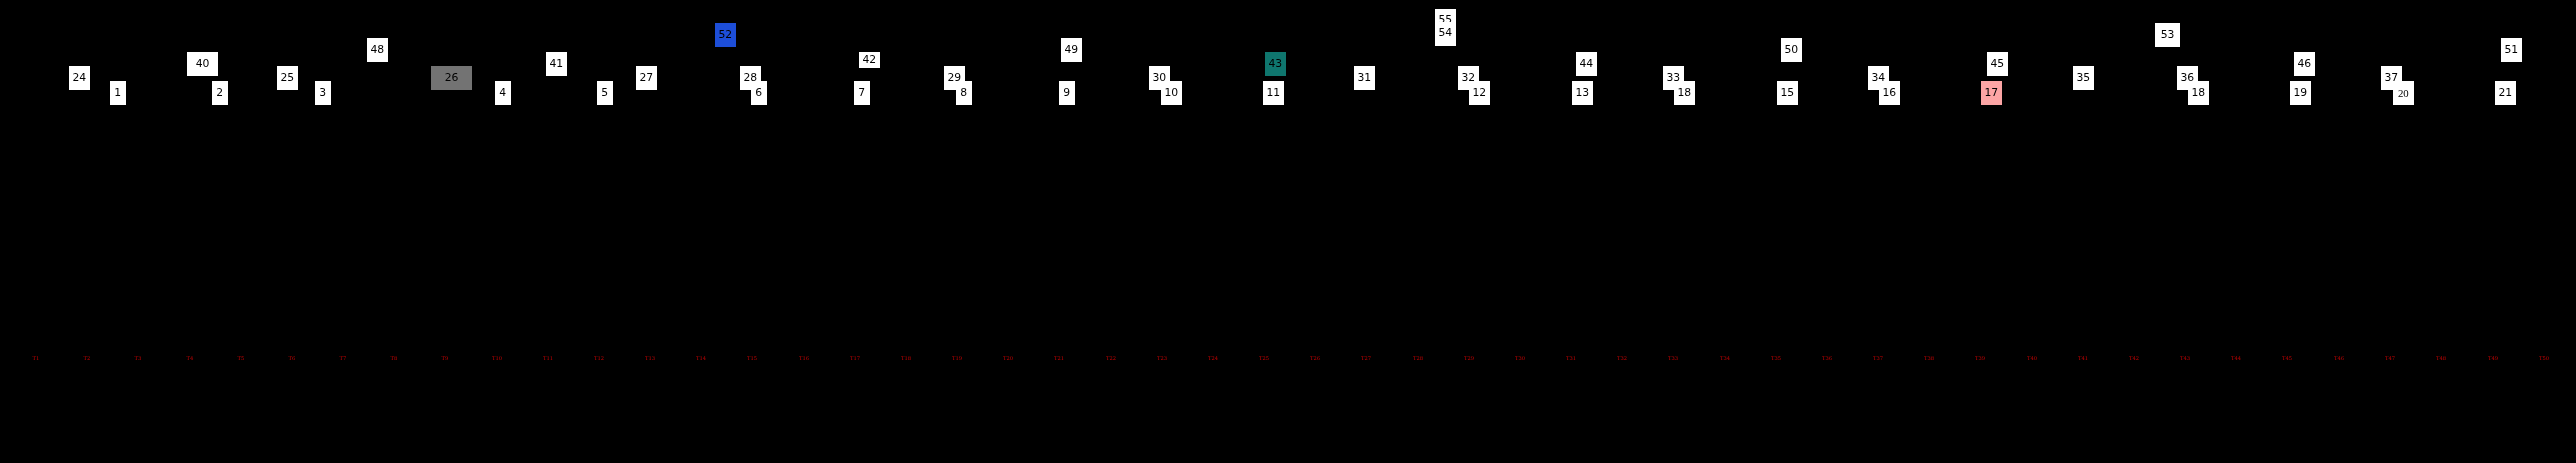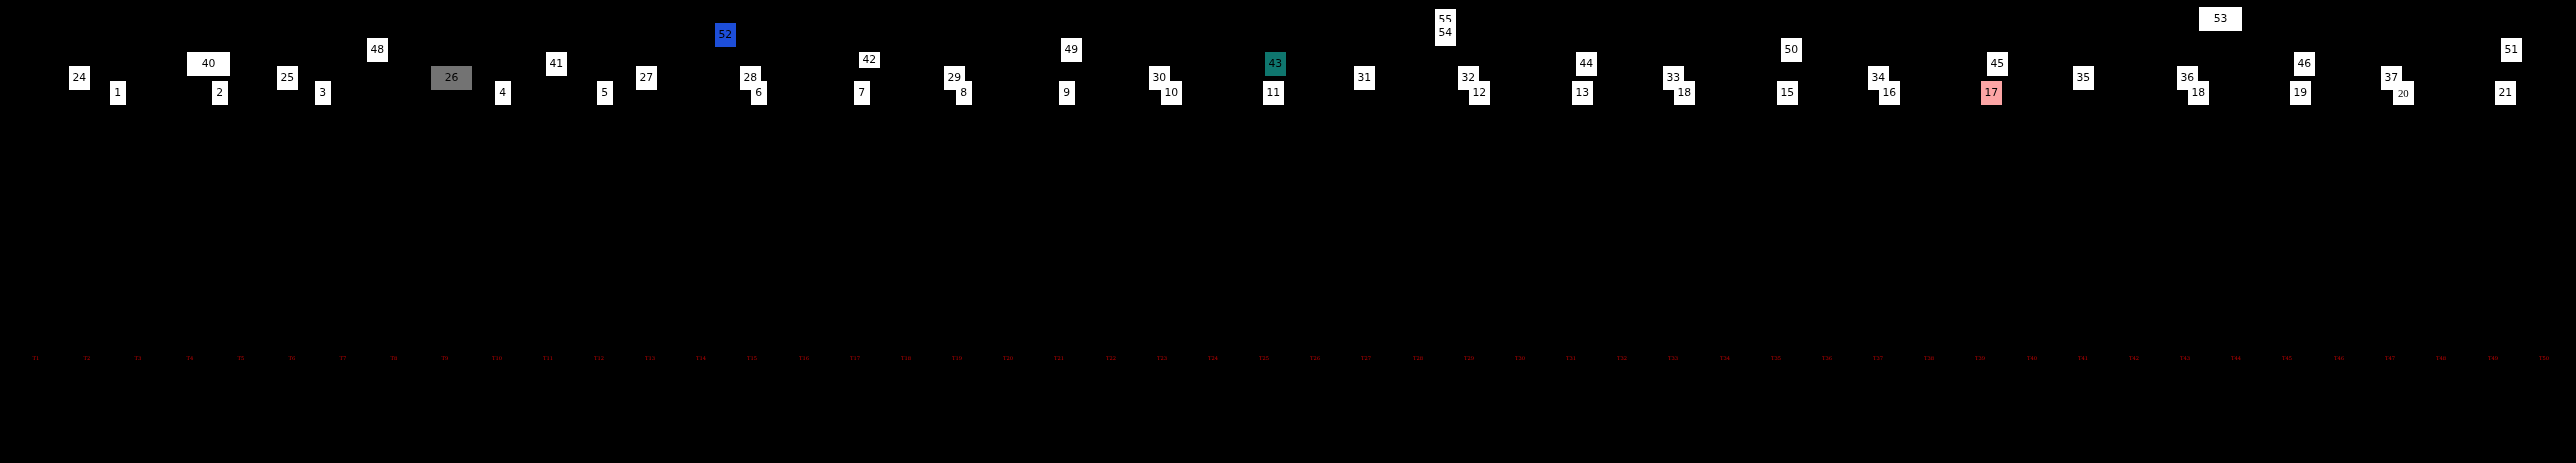--- a/index.html
+++ b/index.html
@@ -42,26 +42,26 @@
 </style>
 </head>
 <body>
 
 <div id="stage" style="width: 2885px; height: 464px; background: rgb(0, 0, 0);">
   <svg id="edges" aria-hidden="true" viewBox="0 0 5600 900" width="2885" height="464"></svg>
   <div id="nodes-layer">
       <div class="node-box" style="left: 1435px; top: 8.8px; width: 20.6px; height: 24px; background: rgb(255, 255, 255); color: rgb(0, 0, 0);">55</div>
       <div class="node-box" style="left: 1435px; top: 21.6px; width: 20.6px; height: 24px; background: rgb(255, 255, 255); color: rgb(0, 0, 0);">54</div>
       <div class="node-box" style="left: 715px; top: 23px; width: 20.6px; height: 24px; background: #1d4ed8; color: rgb(0, 0, 0);">52</div>
-      <div class="node-box" style="left: 2155px; top: 7px; width: 43px; height: 24px; background: rgb(255, 255, 255); color: rgb(0, 0, 0); margin-left: 44px;">53</div>
+      <div class="node-box" style="left: 2155px; top: 23px; width: 25px; height: 24px; background: rgb(255, 255, 255); color: rgb(0, 0, 0);">53</div>
       <div class="node-box" style="left: 367px; top: 38px; width: 20.6px; height: 24px; background: rgb(255, 255, 255); color: rgb(0, 0, 0);">48</div>
       <div class="node-box" style="left: 1061px; top: 38px; width: 20.6px; height: 24px; background: rgb(255, 255, 255); color: rgb(0, 0, 0);">49</div>
       <div class="node-box" style="left: 1781px; top: 38px; width: 20.6px; height: 24px; background: rgb(255, 255, 255); color: rgb(0, 0, 0);">50</div>
       <div class="node-box" style="left: 2501px; top: 38px; width: 20.6px; height: 24px; background: rgb(255, 255, 255); color: rgb(0, 0, 0);">51</div>
-      <div class="node-box" style="left: 187px; top: 52px; width: 43px; height: 24px; background: rgb(255, 255, 255); color: rgb(0, 0, 0);">40</div>
+      <div class="node-box" style="left: 187px; top: 52px; width: 31px; height: 24px; background: rgb(255, 255, 255); color: rgb(0, 0, 0);">40</div>
       <div class="node-box" style="left: 546px; top: 52px; width: 20.6px; height: 24px; background: rgb(255, 255, 255); color: rgb(0, 0, 0);">41</div>
       <div class="node-box" style="left: 859px; top: 52px; width: 20.6px; height: 16px; background: rgb(255, 255, 255); color: rgb(0, 0, 0);">42</div>
       <div class="node-box" style="left: 1265px; top: 52px; width: 20.6px; height: 24px; background: #0f766e; color: rgb(0, 0, 0);">43</div>
       <div class="node-box" style="left: 1576px; top: 52px; width: 20.6px; height: 24px; background: rgb(255, 255, 255); color: rgb(0, 0, 0);">44</div>
       <div class="node-box" style="left: 1987px; top: 52px; width: 20.6px; height: 24px; background: rgb(255, 255, 255); color: rgb(0, 0, 0);">45</div>
       <div class="node-box" style="left: 2294px; top: 52px; width: 20.6px; height: 24px; background: rgb(255, 255, 255); color: rgb(0, 0, 0); text-align: right;">46</div>
       <div class="node-box" style="left: 69px; top: 66px; width: 20.6px; height: 24px; background: rgb(255, 255, 255); color: rgb(0, 0, 0);">24</div>
       <div class="node-box" style="left: 277px; top: 66px; width: 20.6px; height: 24px; background: rgb(255, 255, 255); color: rgb(0, 0, 0);">25</div>
       <div class="node-box" style="left: 431px; top: 66px; width: 41px; height: 24px; background: #737373; color: rgb(0, 0, 0);">26</div>
       <div class="node-box" style="left: 636px; top: 66px; width: 20.6px; height: 24px; background: rgb(255, 255, 255); color: rgb(0, 0, 0);">27</div>

